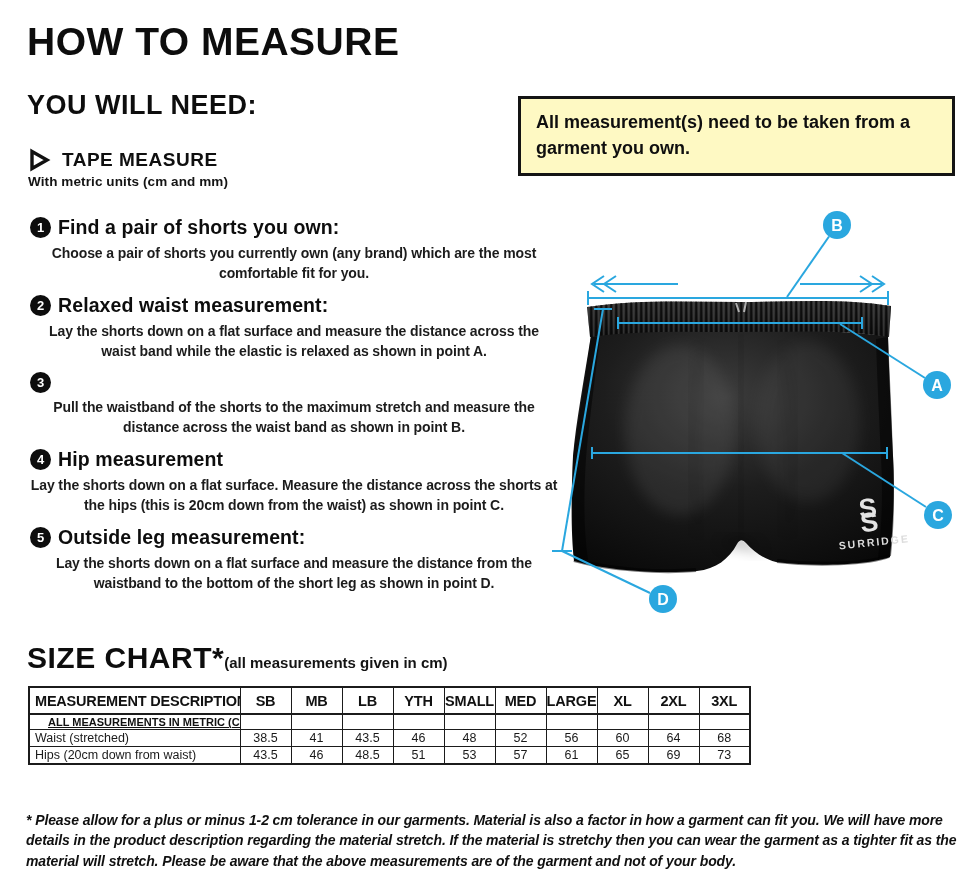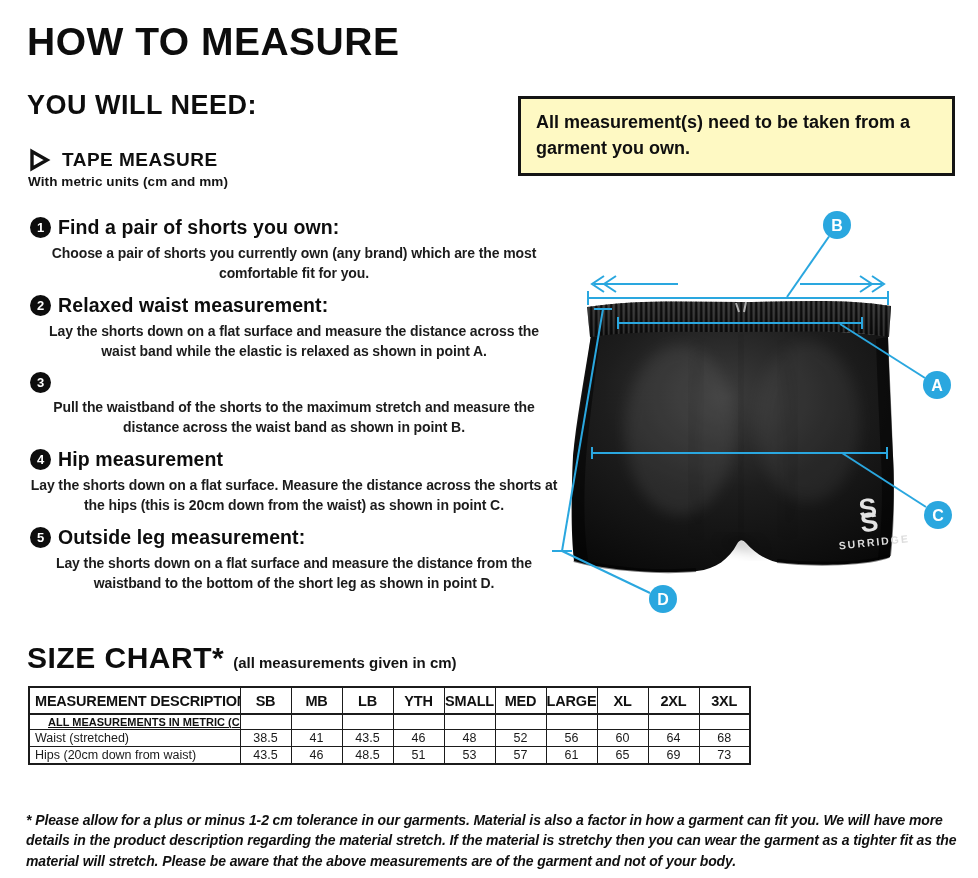--- a/index.html
+++ b/index.html
@@ -25,21 +25,21 @@
   .step-head{display:flex;align-items:center;gap:7px;margin-bottom:4px;}
   .step-num{width:21px;height:21px;border-radius:50%;background:#0d0d0d;color:#fff;font-size:13px;font-weight:700;
             display:flex;align-items:center;justify-content:center;flex:0 0 21px;}
   .step-title{font-size:19.5px;font-weight:700;color:#0d0d0d;letter-spacing:.1px;}
   .step-body{font-size:14px;font-weight:700;color:#1c1c1c;line-height:1.43;width:528px;letter-spacing:-.1px;text-align:center;}
 
   
   .diagram{left:550px;top:190px;width:428px;height:445px;}
 
   
-  .chart-head{left:27px;top:634px;display:flex;align-items:baseline;gap:9px;}
+  .chart-head{left:27px;top:634px;display:flex;align-items:baseline;}
   .chart-title{font-size:30px;font-weight:700;letter-spacing:.5px;color:#0d0d0d;}
   .chart-sub{font-size:15px;font-weight:700;color:#141414;margin-top:20px;}
   table.size-chart{left:28px;top:686px;border-collapse:collapse;border:2px solid #1b1b1b;table-layout:fixed;width:721px;}
   .size-chart th,.size-chart td{border:1px solid #1b1b1b;padding:0;overflow:hidden;white-space:nowrap;}
   .size-chart th{height:25px;font-size:14.5px;font-weight:700;letter-spacing:-.2px;border-bottom-width:2px;}
   .size-chart th.desc-col{text-align:left;padding-left:5px;}
   .size-chart tr.metric-row td{height:14px;font-size:11px;font-weight:700;padding-left:18px;text-decoration:underline;}
   .size-chart tr.data-row td{height:16px;font-size:12.5px;text-align:center;color:#1a1a1a;}
   .size-chart tr.data-row td.row-label{text-align:left;padding-left:5px;}
 

